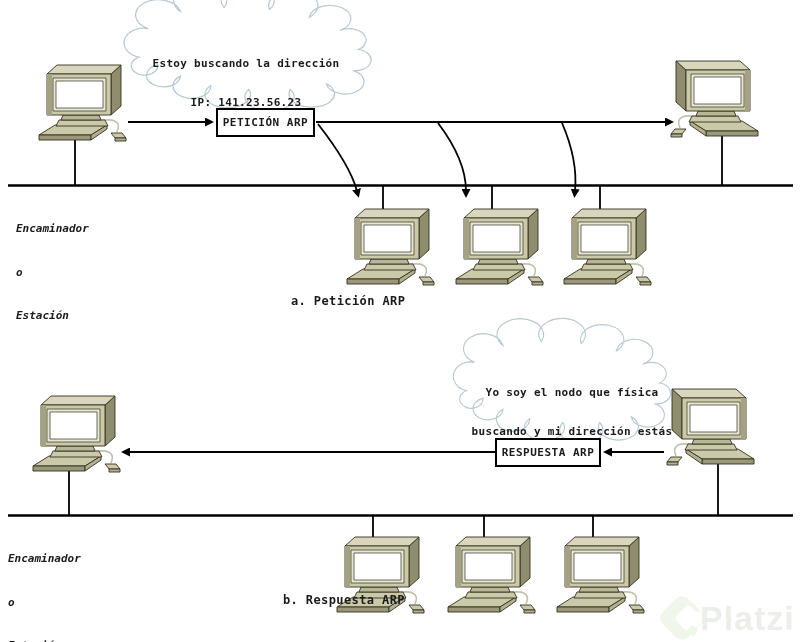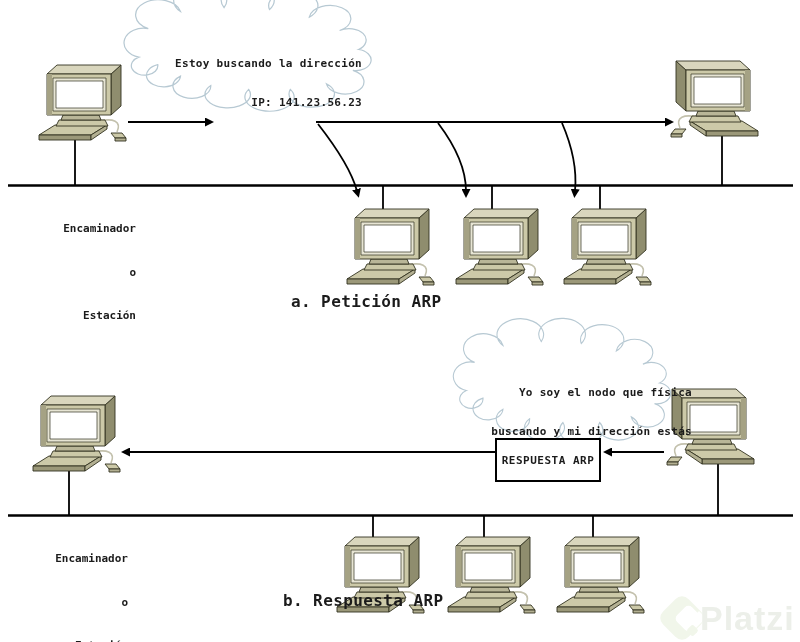--- a/index.html
+++ b/index.html
@@ -5,28 +5,28 @@
   * { margin:0; padding:0; box-sizing:border-box; }
   html,body { background:#ffffff; }
   body { font-family:"DejaVu Sans Mono","Liberation Mono",monospace; }
   #stage {
     position:relative; width:800px; height:642px; background:#ffffff;
     overflow:hidden;
   }
   #diagram-svg { position:absolute; left:0; top:0; }
   .txt { position:absolute; color:#1b1b1b; font-weight:bold; font-size:11px;
          line-height:13px; white-space:pre; }
-  .cloud-text { text-align:right; letter-spacing:0.3px; }
+  .cloud-text { text-align:center; letter-spacing:0.3px; }
   .arp-box {
     position:absolute; background:#ffffff; border:2px solid #000000;
     display:flex; align-items:center; justify-content:center;
     font-size:11px; font-weight:bold; letter-spacing:0.5px; color:#1b1b1b;
   }
-  .station-label { text-align:right; line-height:14.5px; }
-  .caption { font-size:16px; letter-spacing:0.4px; }
+  .station-label { text-align:left; line-height:14.5px;font-style:italic; }
+  .caption { font-size:12px; letter-spacing:0.4px; }
   .watermark-text {
     position:absolute; left:700px; top:599px;
     font-family:"Liberation Sans",sans-serif; font-weight:bold;
     font-size:34px; color:#ecefe9; letter-spacing:1px;
   }
 </style>
 </head>
 <body>
 
 <div id="stage">
@@ -129,35 +129,38 @@
       <polygon points="693,631 706,618 699,611 686,625" fill="#ffffff"></polygon>
       <rect x="688" y="626" width="9" height="9" rx="2.5" fill="#f1f6ea" transform="rotate(45 692.5 630.5)"></rect>
     </g>
   </svg>
 
   <div class="txt cloud-text" style="left:130px; top:31px; width:232px;">
     <div>Estoy buscando la dirección</div>
     <div>IP: 141.23.56.23</div>
   </div>
 
+  <div class="arp-box" style="left:216px; top:108px; width:99px; height:29px;">
+    <span>PETICIÓN ARP</span>
+  </div>
 
   <div class="txt station-label" style="left:16px; top:193px; width:120px;">
     <div>Encaminador</div>
     <div>o</div>
     <div>Estación</div>
   </div>
 
   <div class="txt caption" style="left:291px; top:295px;">a. Petición ARP</div>
 
   <div class="txt cloud-text" style="left:452px; top:360px; width:240px;">
     <div>Yo soy el nodo que física</div>
     <div>buscando y mi dirección estás</div>
   </div>
 
-  <div class="arp-box" style="left:495px; top:438px; width:106px; height:44px;">
+  <div class="arp-box" style="left:495px; top:438px; width:106px; height:29px;">
     <span>RESPUESTA ARP</span>
   </div>
 
   <div class="txt station-label" style="left:8px; top:523px; width:120px;">
     <div>Encaminador</div>
     <div>o</div>
     <div>Estación</div>
   </div>
 
   <div class="txt caption" style="left:283px; top:594px;">b. Respuesta ARP</div>

